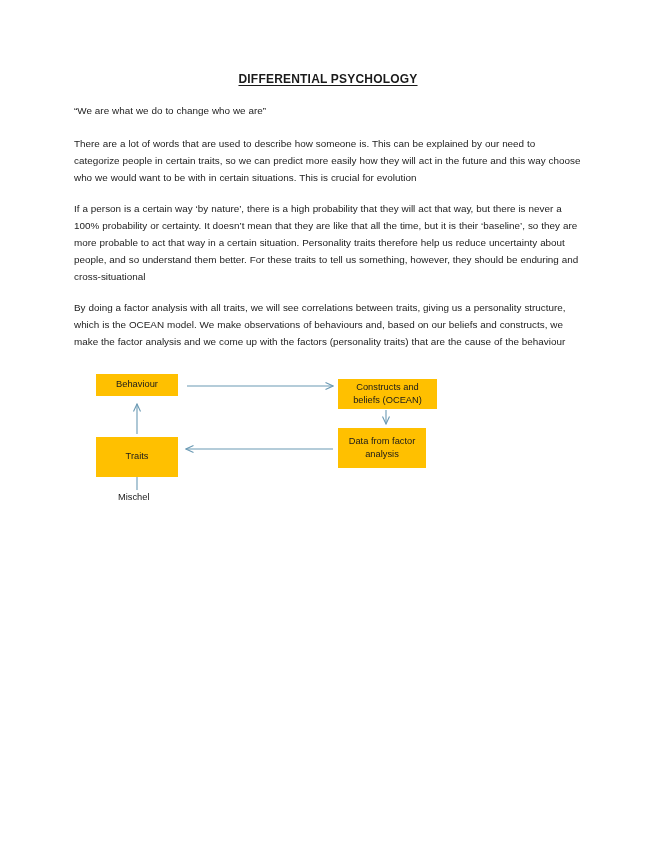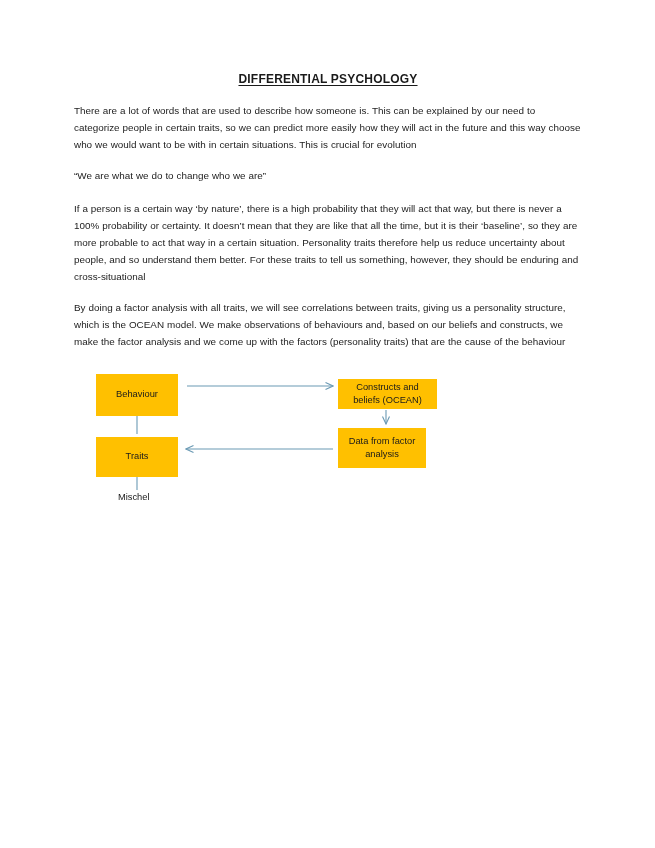--- a/index.html
+++ b/index.html
@@ -72,21 +72,21 @@
     color: #1a1a1a;
     font-size: 9.3px;
     line-height: 1.45;
     display: flex;
     align-items: center;
     justify-content: center;
     text-align: center;
     box-sizing: border-box;
     padding: 2px 4px;
   }
-  .node.behaviour  { left: 6px;   top: 10px;  width: 82px;  height: 42px; }
+  .node.behaviour  { left: 6px;   top: 10px;  width: 82px;  height: 22px; }
   .node.traits     { left: 6px;   top: 73px;  width: 82px;  height: 40px; }
   .node.constructs { left: 248px; top: 15px;   width: 99px;  height: 30px; }
   .node.data       { left: 248px; top: 64px;  width: 88px;  height: 40px; }
 
   .plain-label {
     position: absolute;
     left: 28px;
     top: 128px;
     font-size: 9.3px;
     color: #1a1a1a;
@@ -104,23 +104,23 @@
 </style>
 </head>
 <body>
 
 <div class="page">
   <div class="content">
 
     <div class="doc-title">DIFFERENTIAL PSYCHOLOGY</div>
 
 
+    <p class="para quote">“We are what we do to change who we are”</p>
+
     <p class="para">There are a lot of words that are used to describe how someone is. This can be explained by our need to categorize people in certain traits, so we can predict more easily how they will act in the future and this way choose who we would want to be with in certain situations. This is crucial for evolution</p>
-
-    <p class="para quote">“We are what we do to change who we are”</p>
 
     <p class="para">If a person is a certain way ‘by nature’, there is a high probability that they will act that way, but there is never a 100% probability or certainty. It doesn’t mean that they are like that all the time, but it is their ‘baseline’, so they are more probable to act that way in a certain situation. Personality traits therefore help us reduce uncertainty about people, and so understand them better. For these traits to tell us something, however, they should be enduring and cross-situational</p>
 
     <p class="para">By doing a factor analysis with all traits, we will see correlations between traits, giving us a personality structure, which is the OCEAN model. We make observations of behaviours and, based on our beliefs and constructs, we make the factor analysis and we come up with the factors (personality traits) that are the cause of the behaviour</p>
 
     <div class="diagram">
 
       <svg class="arrows" viewBox="0 0 360 145">
         <defs>
           <marker id="ah-r" markerWidth="9" markerHeight="9" refX="8" refY="4.5" orient="auto" markerUnits="userSpaceOnUse">

